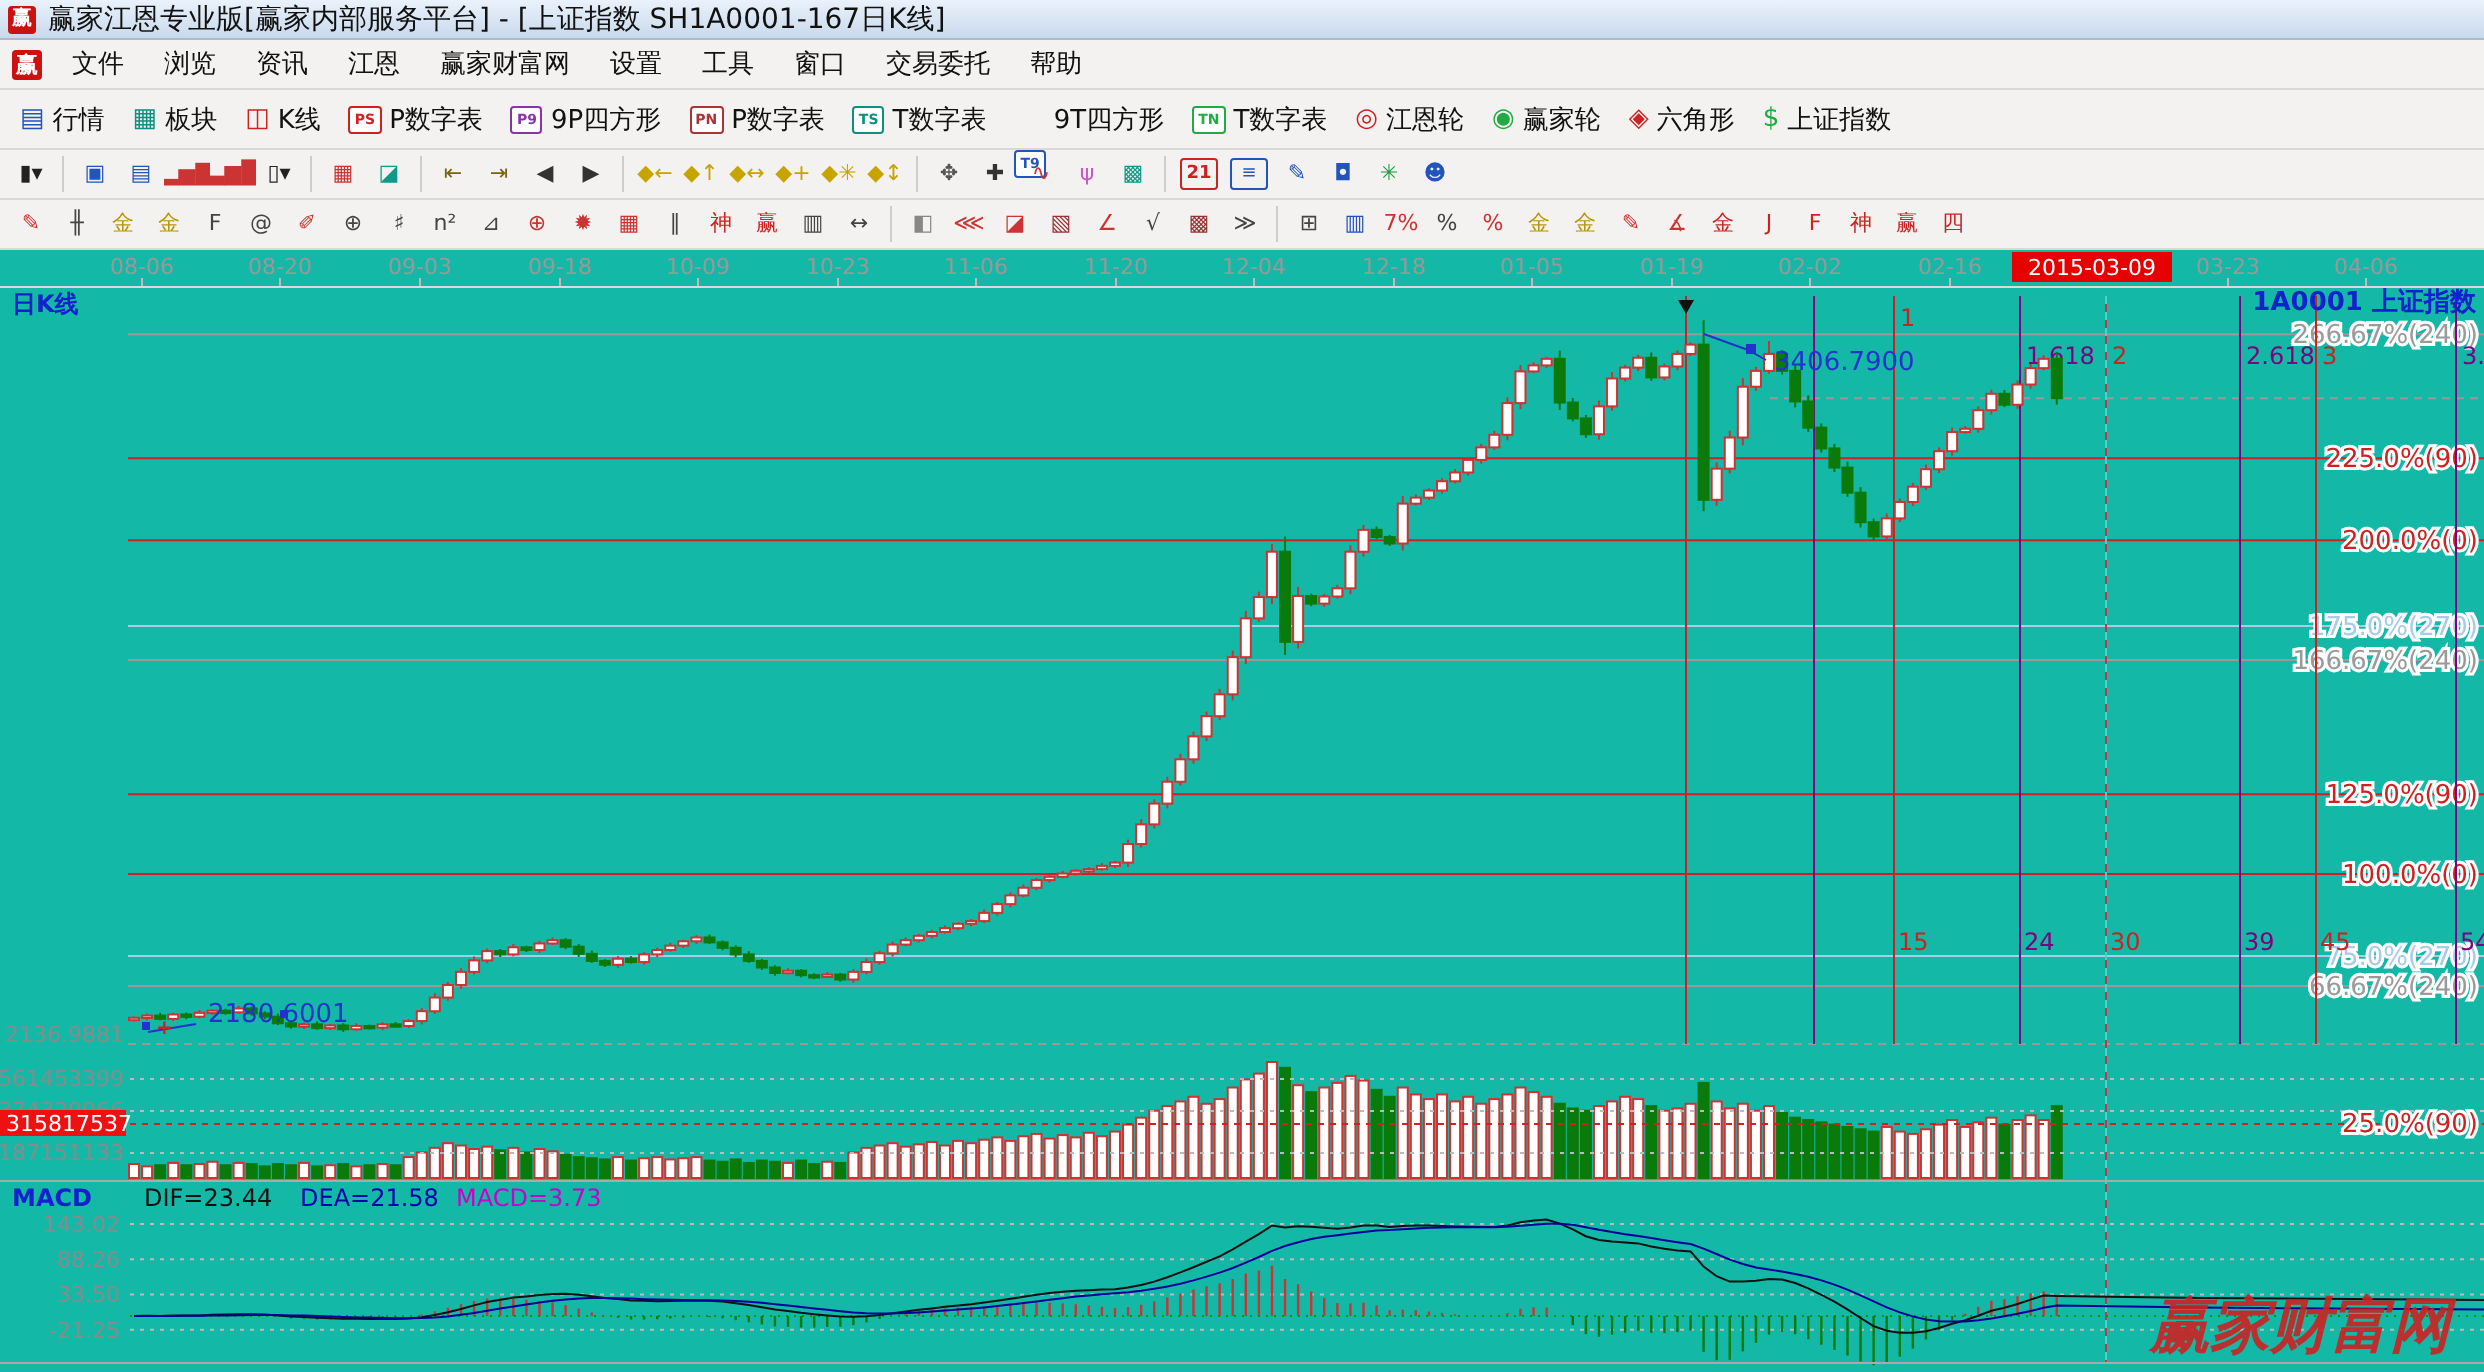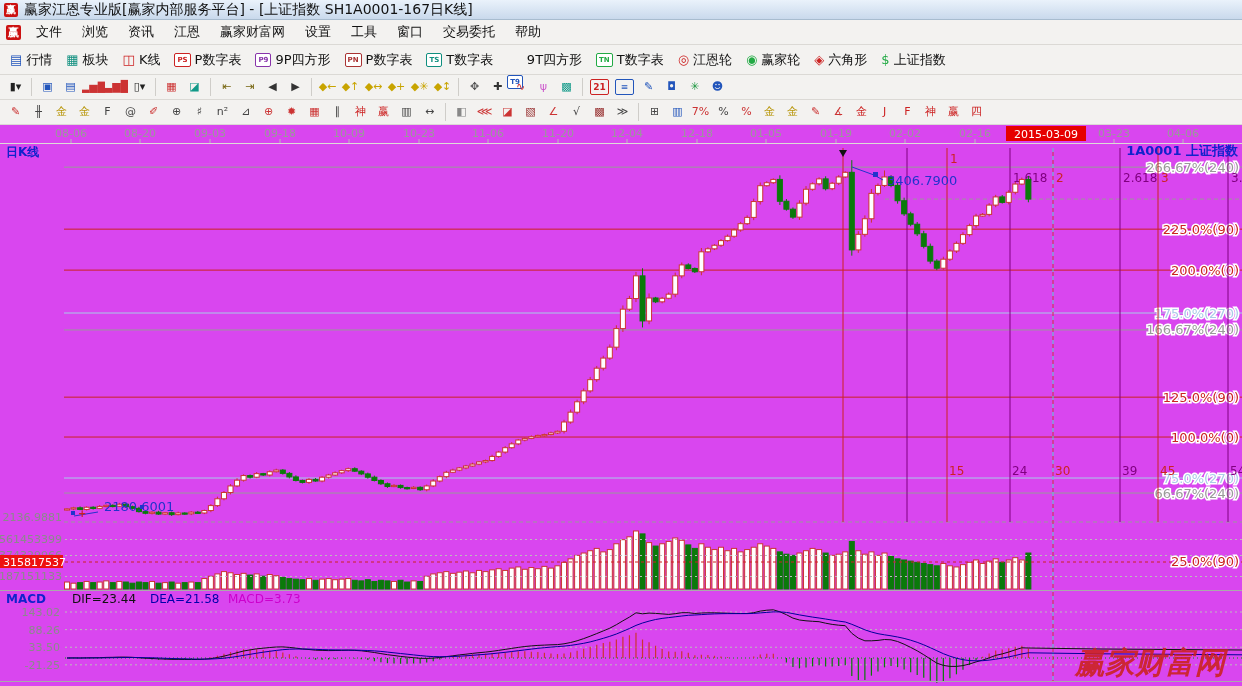--- a/index.html
+++ b/index.html
@@ -40,21 +40,21 @@
     border-radius:2px;background:#fff;
   }
   .icon-btn{
     width:23px;height:20px;display:flex;align-items:center;justify-content:center;
     font-size:11px;line-height:12px;white-space:nowrap;overflow:hidden;
   }
   .icon-boxed{border:1px solid currentColor;border-radius:2px;font-size:9px;width:17px;height:14px;
     display:flex;align-items:center;justify-content:center;margin:0 3px;}
   .tb-sep{width:1px;height:18px;background:#cfcdc9;margin:0 4px;flex:0 0 auto;}
   
-  .chart-region{position:relative;width:1242px;height:561px;background:#d946ef;}
+  .chart-region{position:relative;width:1242px;height:561px;background:#14b8a6;}
   .chart-region svg{position:absolute;left:0;top:0;}
 </style>
 </head>
 <body>
 
 <div class="window">
 
   <div class="titlebar">
     <div class="logo-badge">赢</div>
     <div class="title-text">赢家江恩专业版[赢家内部服务平台] - [上证指数  SH1A0001-167日K线]</div>

